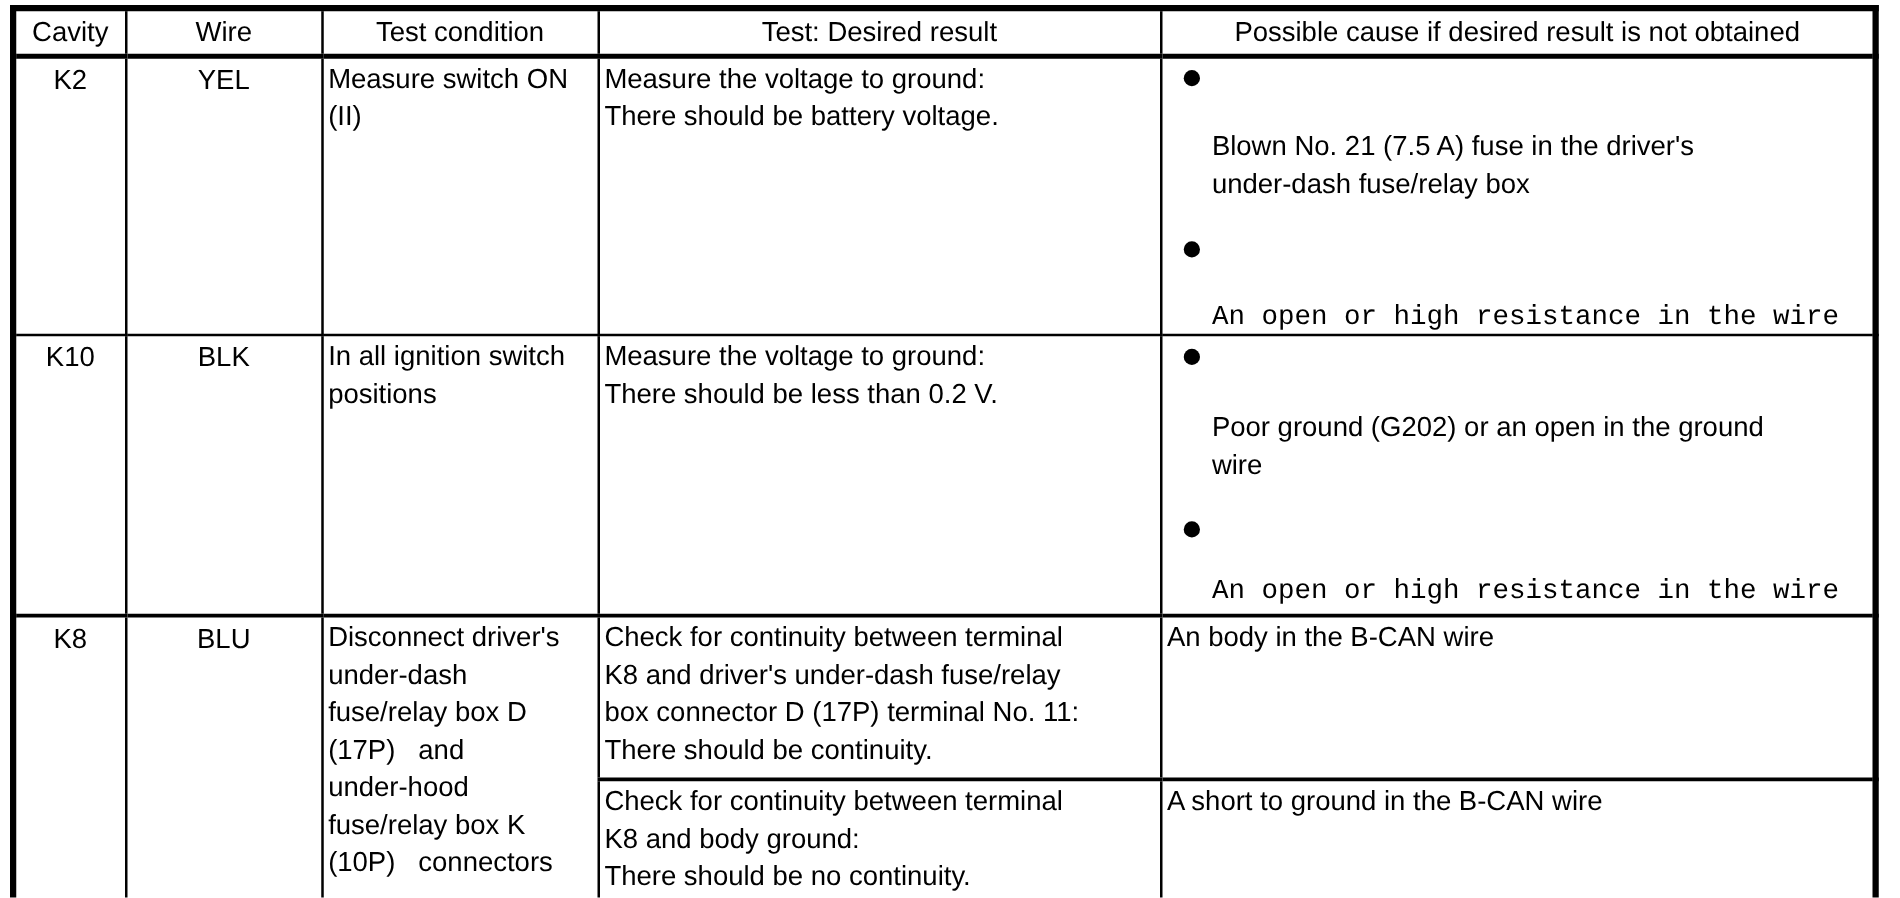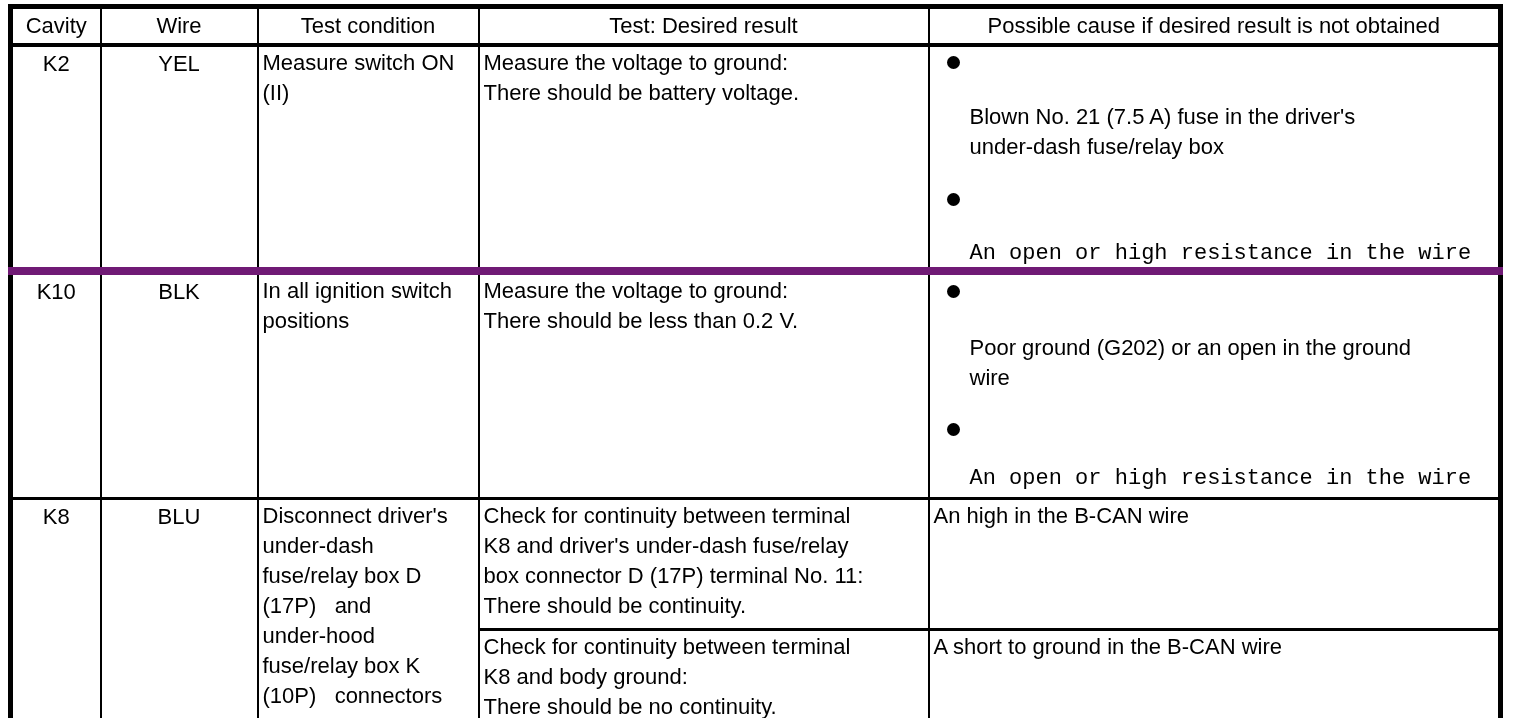--- a/index.html
+++ b/index.html
@@ -42,21 +42,21 @@
     overflow: visible;
   }
   th {
     height: 34px;
     text-align: center;
     vertical-align: middle;
     border-bottom: 4px solid #000;
     padding: 0 2px;
   }
   tr.r1 > td { height: 218px; }
-  tr.r2 > td { height: 220px; border-top: 8px solid #701a75; margin-top: 48px; }
+  tr.r2 > td { height: 220px; border-top: 1px solid #701a75; margin-top: 48px; }
   tr.r3a > td { height: 127px; border-top: 3px solid #000; }
   tr.r3b > td { height: 98px; border-top: 3px solid #000; }
 
   td.center { text-align: center; padding-top: 2px; }
   td.text { text-align: left; padding: 1px 2px 0 4px; }
   .pre { white-space: pre-wrap; }
 
   td.causes { position: relative; padding: 0; }
   .cause-wrap { position: relative; width: 100%; }
   tr.r1 .cause-wrap { height: 218px; }
@@ -149,21 +149,21 @@
 under-dash
 fuse/relay box D
 (17P)   and
 under-hood
 fuse/relay box K
 (10P)   connectors</td>
         <td class="text pre">Check for continuity between terminal
 K8 and driver's under-dash fuse/relay
 box connector D (17P) terminal No. 11:
 There should be continuity.</td>
-        <td class="cause-plain">An high in the B-CAN wire</td>
+        <td class="cause-plain">An body in the B-CAN wire</td>
       </tr>
 
       <tr class="r3b">
         <td class="text pre">Check for continuity between terminal
 K8 and body ground:
 There should be no continuity.</td>
         <td class="cause-plain">A short to ground in the B-CAN wire</td>
       </tr>
     </tbody>
   </table>

